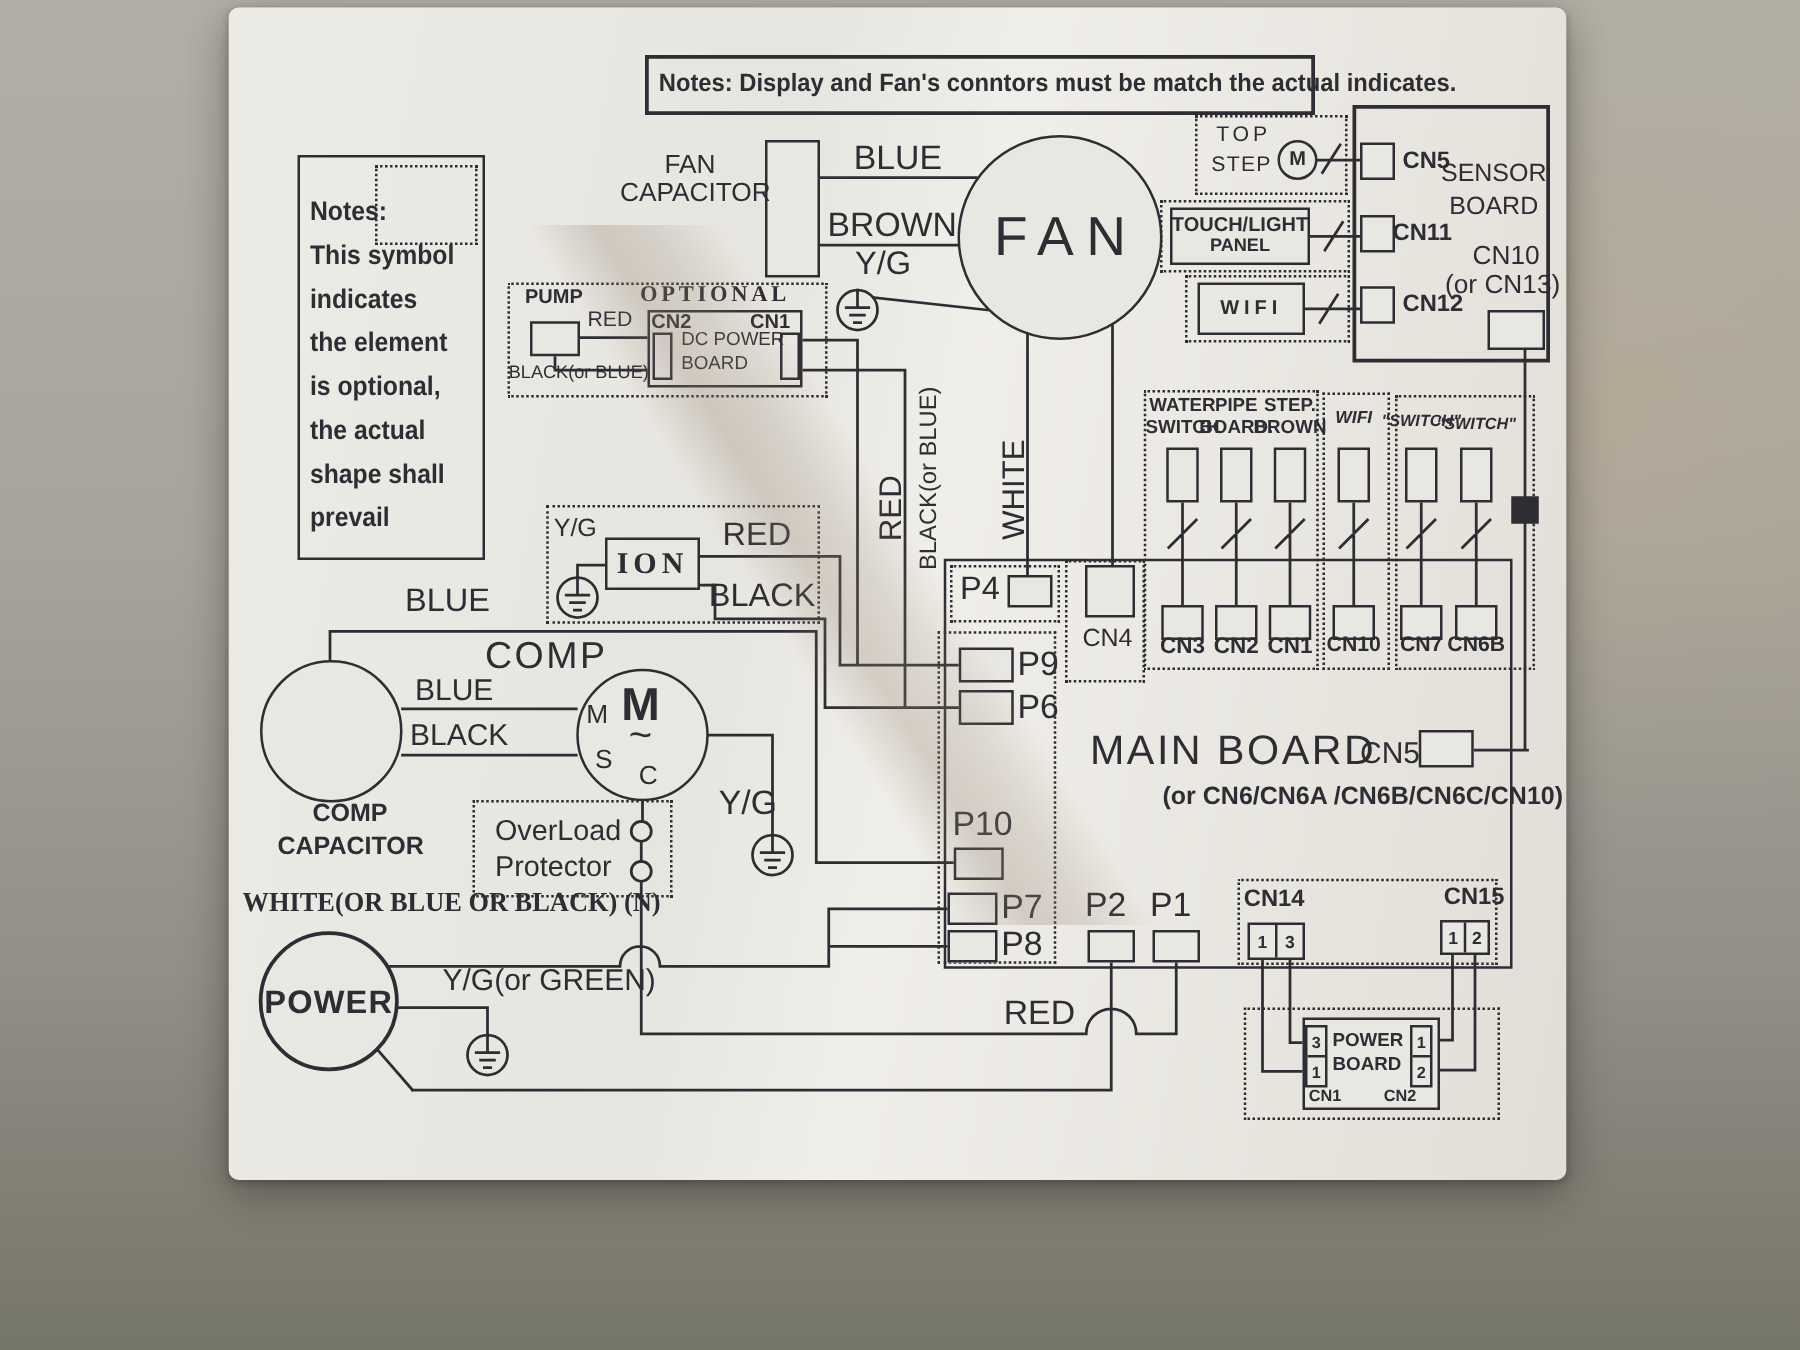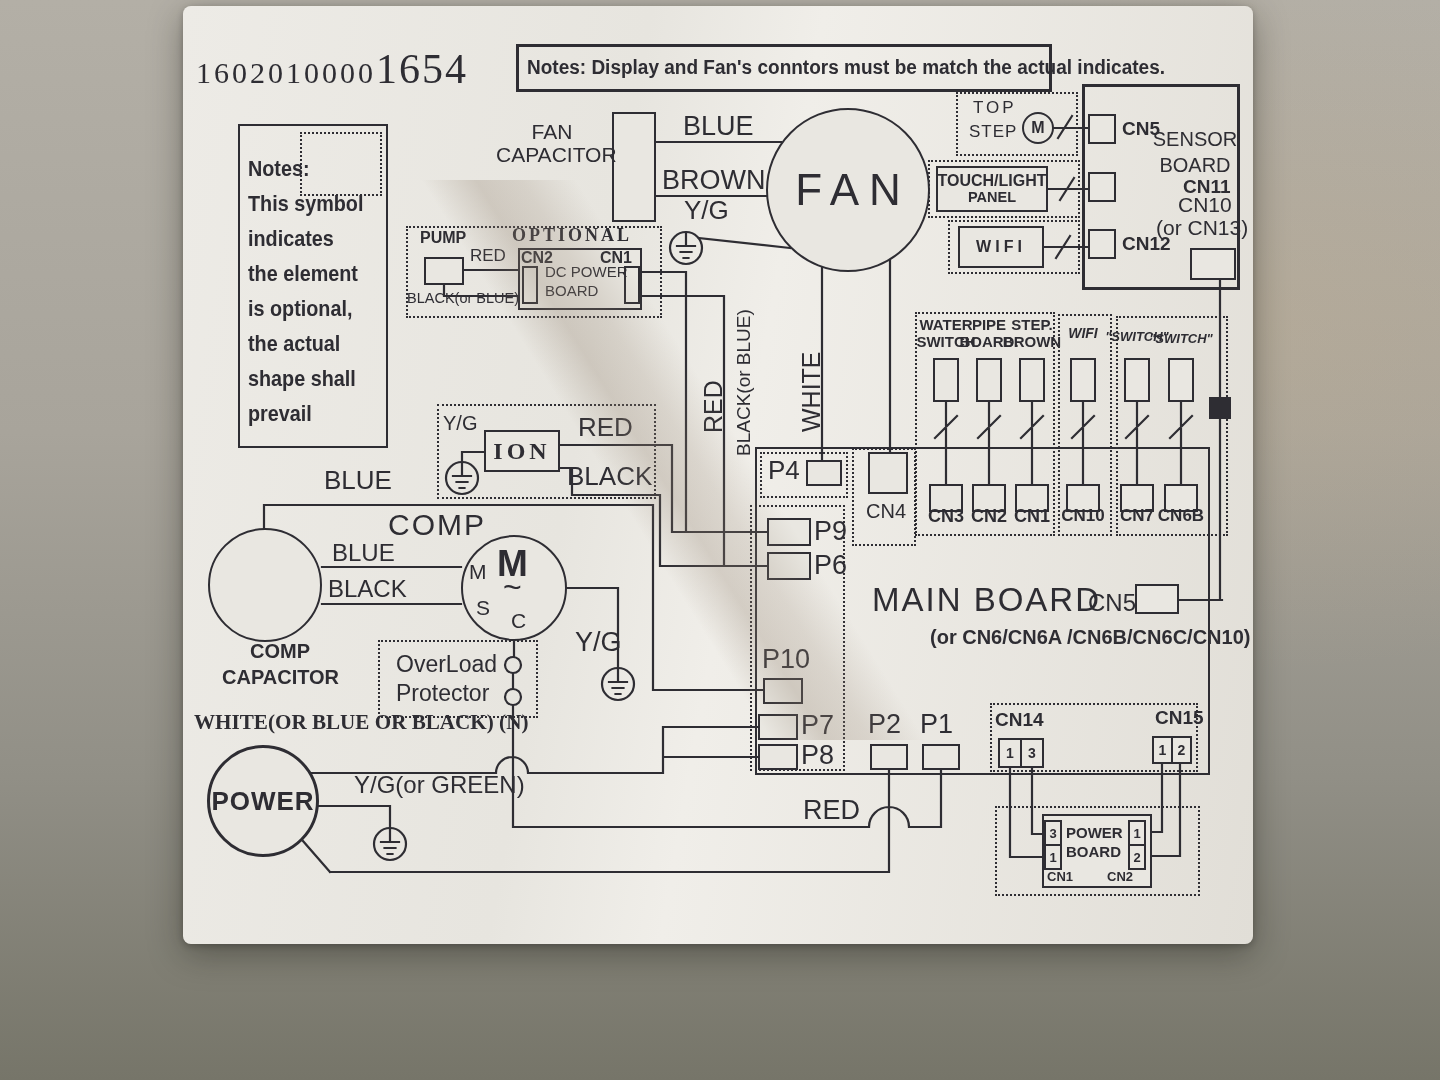--- a/index.html
+++ b/index.html
@@ -181,24 +181,20 @@
   <div class="box fill" style="left:1042px;top:814px;width:110px;height:74px"></div>
   <div class="box fill pinsV" style="left:1044px;top:820px;width:18px;height:50px;border-width:2px">
     <span>3</span>
       <span>1</span>
   </div>
   <div class="box fill pinsV" style="left:1128px;top:820px;width:18px;height:50px;border-width:2px">
     <span>1</span>
       <span>2</span>
   </div>
 
-  <div class="lbl ser" style="left:196px;top:46px;display:flex;align-items:baseline">
-    <span style="font-size:30px;letter-spacing:3px">1602010000</span>
-      <span style="font-size:42px;letter-spacing:2px">1654</span>
-  </div>
   <div class="lbl b" style="left:527px;top:56px;font-size:20px;transform:scaleX(.95);transform-origin:0 0">Notes: Display and Fan's conntors must be match the actual indicates.</div>
 
   <div class="lbl b" style="left:248px;top:152px;font-size:21.5px;line-height:35px;transform:scaleX(.92);transform-origin:0 0">
     <span style="display:block">Notes:</span>
     <span style="display:block">This symbol</span>
     <span style="display:block">indicates</span>
     <span style="display:block">the element</span>
     <span style="display:block">is optional,</span>
     <span style="display:block">the actual</span>
     <span style="display:block">shape shall</span>
@@ -209,21 +205,21 @@
     <span>FAN</span>
       <span>CAPACITOR</span>
   </div>
   <div class="lbl" style="left:683px;top:112px;font-size:27px">BLUE</div>
   <div class="lbl" style="left:662px;top:166px;font-size:27px">BROWN</div>
   <div class="lbl" style="left:684px;top:196px;font-size:26px">Y/G</div>
 
   <div class="lbl" style="left:973px;top:99px;font-size:17px;letter-spacing:3px">TOP</div>
   <div class="lbl" style="left:969px;top:123px;font-size:17px;letter-spacing:1px">STEP</div>
   <div class="lbl b" style="left:1122px;top:119px;font-size:19px">CN5</div>
-  <div class="lbl b" style="left:1183px;top:177px;font-size:19px">CN11</div>
+  <div class="lbl b" style="left:1114px;top:177px;font-size:19px">CN11</div>
   <div class="lbl b" style="left:1122px;top:234px;font-size:19px">CN12</div>
   <div class="lbl c2" style="left:1152px;top:126px;width:86px;font-size:20px;line-height:26px">
     <span>SENSOR</span>
       <span>BOARD</span>
   </div>
   <div class="lbl" style="left:1178px;top:193px;font-size:21px">CN10</div>
   <div class="lbl" style="left:1156px;top:216px;font-size:21px">(or CN13)</div>
 
   <div class="lbl b" style="left:420px;top:229px;font-size:16px">PUMP</div>
   <div class="lbl b ser" style="left:512px;top:226px;font-size:18px;letter-spacing:3px">OPTIONAL</div>

